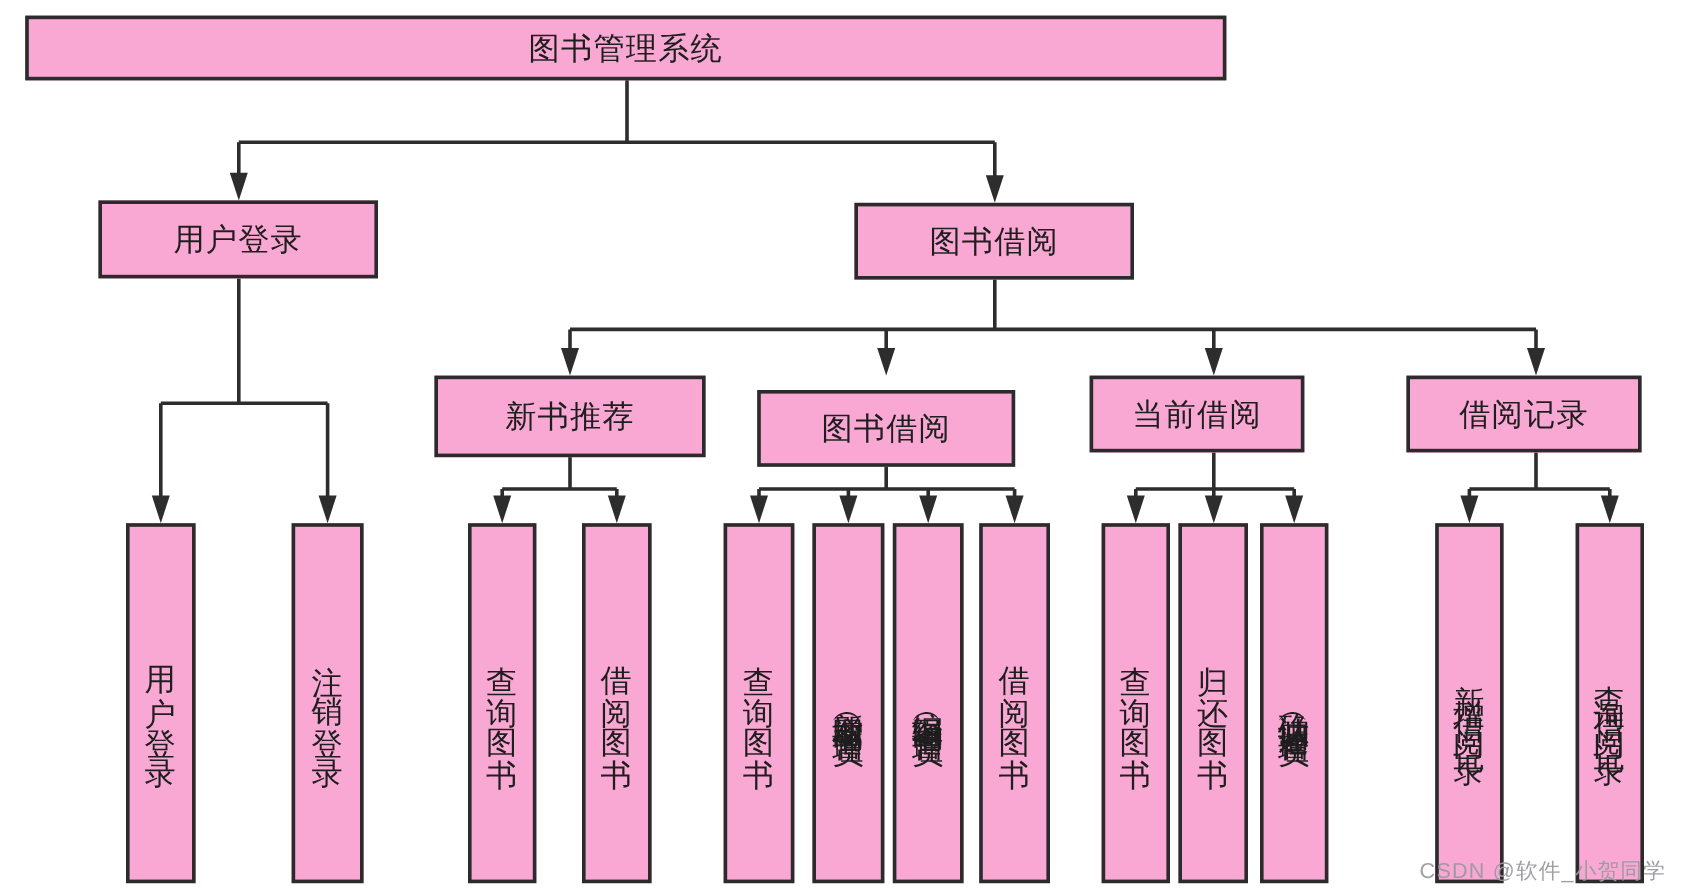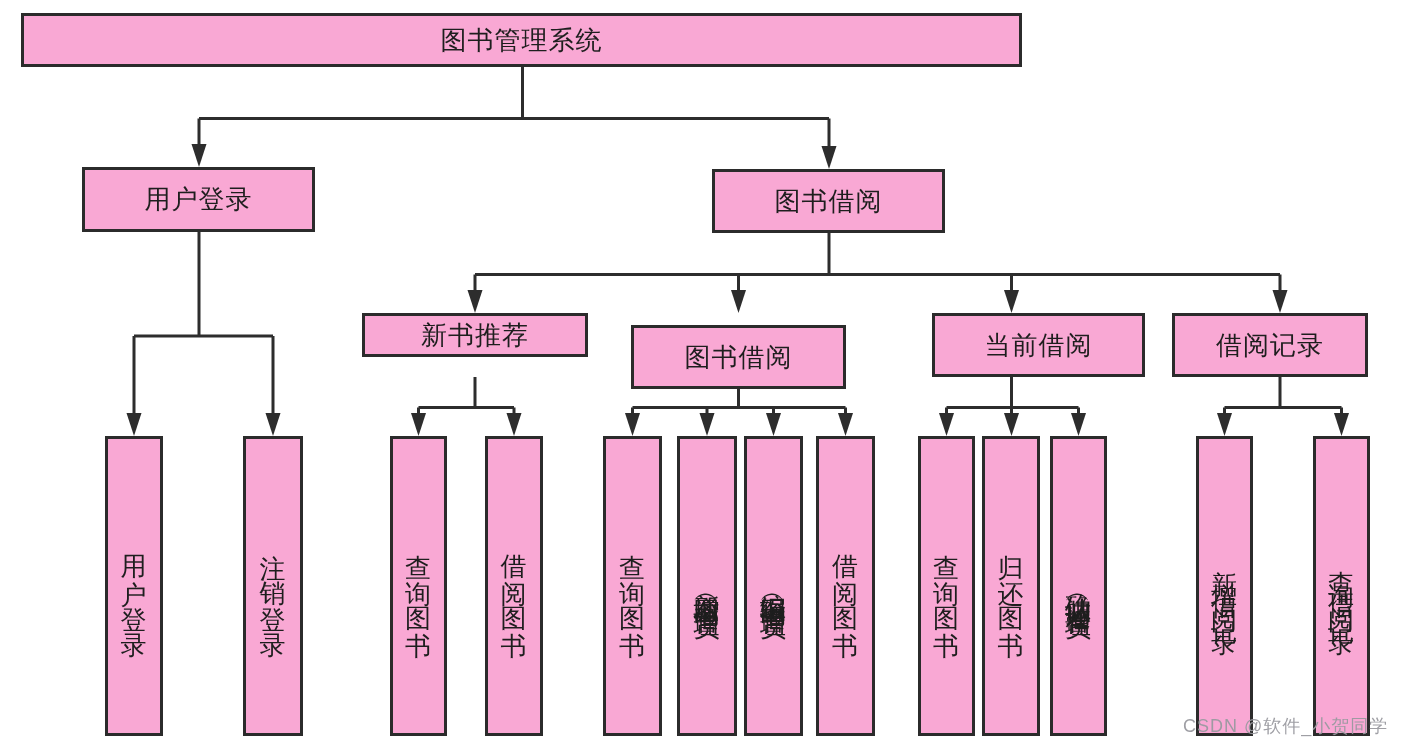--- a/index.html
+++ b/index.html
@@ -85,23 +85,23 @@
       <polygon points="1217,413 1232,413 1224.5,436"></polygon>
       <polygon points="1334,413 1349,413 1341.5,436"></polygon>
     </g>
   </svg>
 
   <div class="node hnode" style="left:21px;top:13px;width:1001px;height:54px">图书管理系统</div>
 
   <div class="node hnode" style="left:82px;top:167px;width:233px;height:65px">用户登录</div>
   <div class="node hnode" style="left:712px;top:169px;width:233px;height:64px">图书借阅</div>
 
-  <div class="node hnode" style="left:362px;top:313px;width:226px;height:44px">新书推荐</div>
+  <div class="node hnode" style="left:362px;top:313px;width:226px;height:68px">新书推荐</div>
   <div class="node hnode" style="left:631px;top:325px;width:215px;height:64px">图书借阅</div>
-  <div class="node hnode" style="left:932px;top:313px;width:213px;height:64px">当前借阅</div>
+  <div class="node hnode" style="left:908px;top:313px;width:179px;height:64px">当前借阅</div>
   <div class="node hnode" style="left:1172px;top:313px;width:196px;height:64px">借阅记录</div>
 
   <div class="node vnode ls4" style="left:105px;top:436px;width:58px;height:300px">
     <span>用户登录</span>
     </div>
   <div class="node vnode ls4" style="left:243px;top:436px;width:60px;height:300px">
     <span>注销登录</span>
     </div>
 
   <div class="node vnode ls4" style="left:390px;top:436px;width:57px;height:300px">

